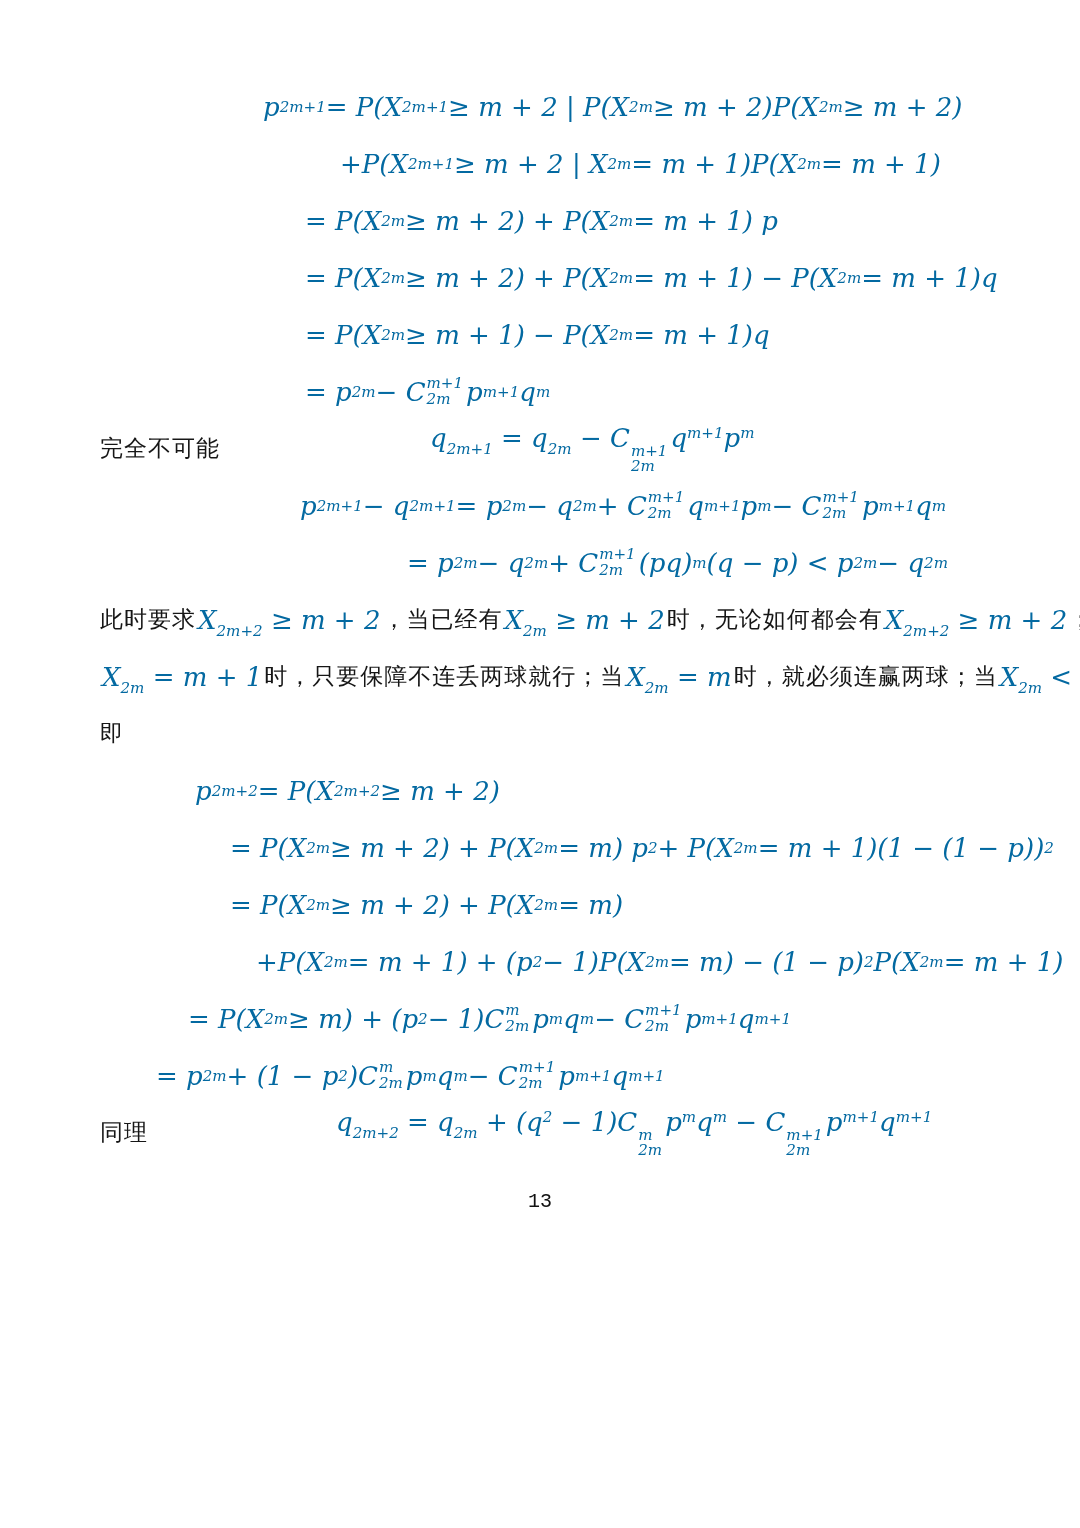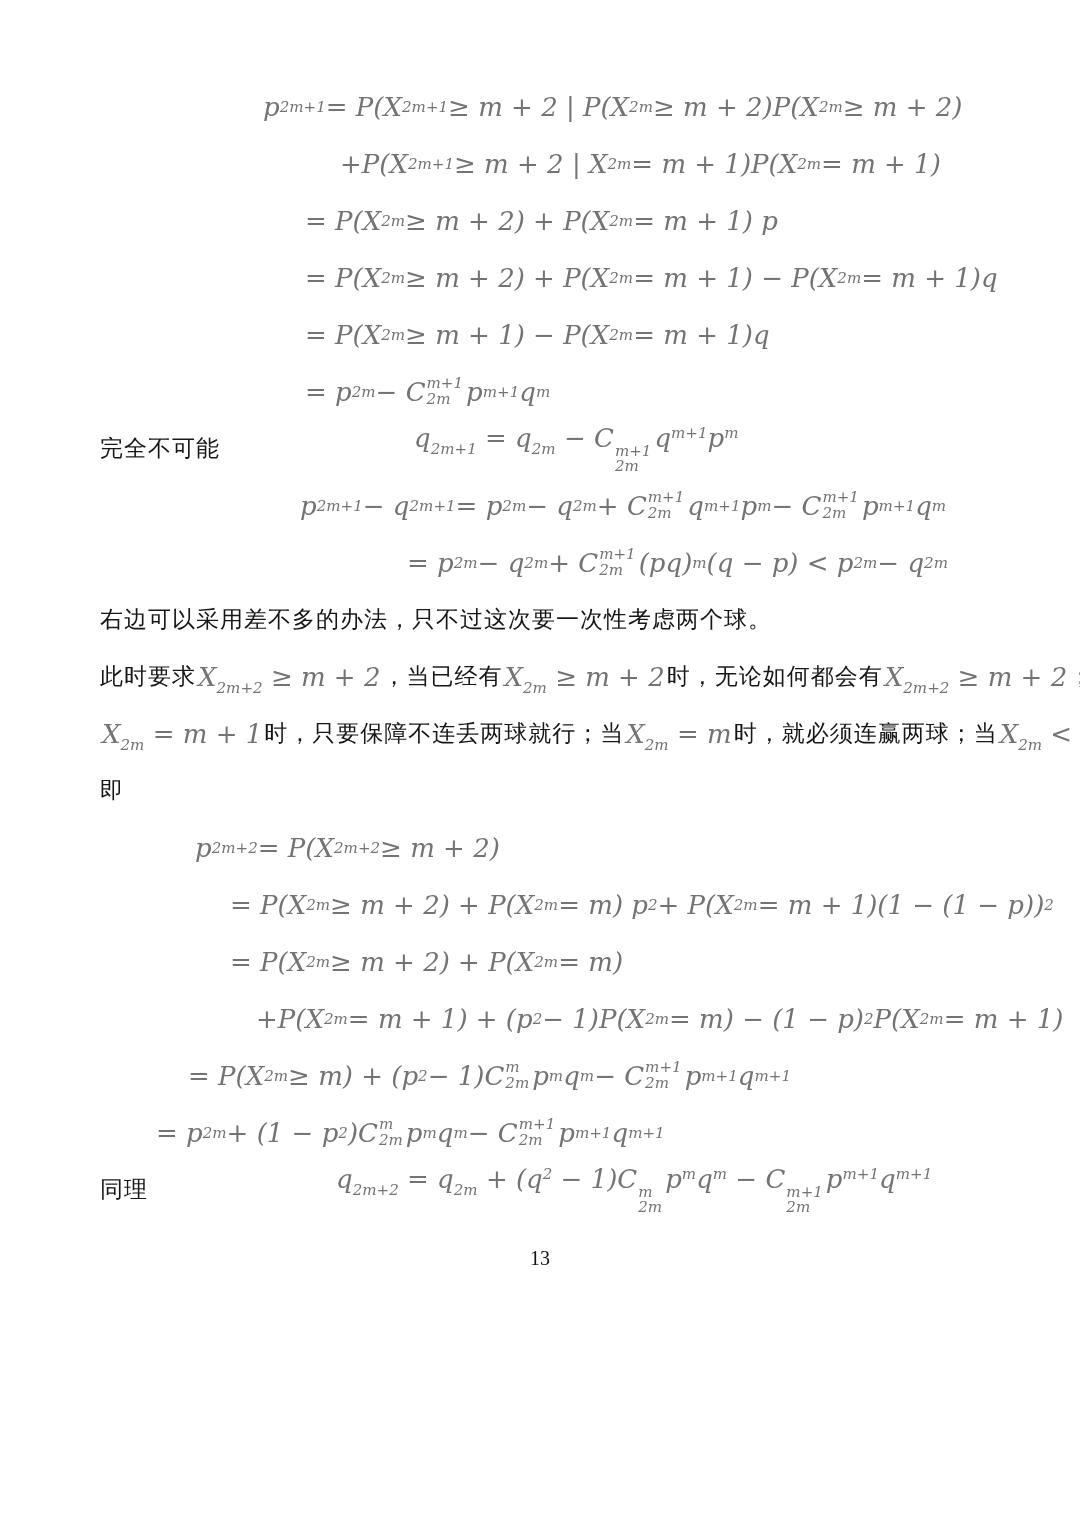--- a/index.html
+++ b/index.html
@@ -23,21 +23,21 @@
   .text{
     font-family:"Liberation Sans","DejaVu Sans",sans-serif;
     font-size:23px;
     letter-spacing:1px;
     color:#161616;
   }
   .eq, .mi{
     font-family:"DejaVu Serif","Liberation Serif",serif;
     font-style:italic;
     font-size:26px;
-    color:#737373;
+    color:#0369a1;
     letter-spacing:0;
   }
   .mi{padding:0 2px;}
   .eq sub, .mi sub{font-size:58%;vertical-align:-0.45em;line-height:0;}
   .eq sup, .mi sup{font-size:58%;vertical-align:0.6em;line-height:0;}
   .ss{
     display:inline-flex;
     flex-direction:column;
     align-items:flex-start;
     vertical-align:-0.55em;
@@ -48,21 +48,21 @@
   .ss .sp,.ss .sb{display:block;}
   .abs{position:absolute;}
   .pagenum-row{
     height:57px;
     margin-top:12px;
     display:flex;
     align-items:center;
     justify-content:center;
   }
   .pagenum{
-    font-family:Liberation Serif, serif;
+    font-family:Liberation Mono, monospace;
     font-size:20px;
     color:#111;
   }
 </style>
 </head>
 <body>
 
 <div class="doc">
 
 
@@ -71,40 +71,39 @@
   <div class="row eq" style="margin-left:205px">= P(X<sub>2m</sub> ≥ m + 2) + P(X<sub>2m</sub> = m + 1) p</div>
   <div class="row eq" style="margin-left:205px">= P(X<sub>2m</sub> ≥ m + 2) + P(X<sub>2m</sub> = m + 1) − P(X<sub>2m</sub> = m + 1)q</div>
   <div class="row eq" style="margin-left:205px">= P(X<sub>2m</sub> ≥ m + 1) − P(X<sub>2m</sub> = m + 1)q</div>
   <div class="row eq" style="margin-left:205px">= p<sub>2m</sub> − C<span class="ss">
         <span class="sp">m+1</span>
         <span class="sb">2m</span>
       </span>p<sup>m+1</sup>q<sup>m</sup></div>
 
   <div class="row">
     <span class="text">完全不可能</span>
-    <span class="eq abs" style="left:314px">q<sub>2m+1</sub> = q<sub>2m</sub> − C<span class="ss">
+    <span class="eq abs" style="left:330px">q<sub>2m+1</sub> = q<sub>2m</sub> − C<span class="ss">
           <span class="sp">m+1</span>
           <span class="sb">2m</span>
         </span>q<sup>m+1</sup>p<sup>m</sup></span>
   </div>
 
 
   <div class="row eq" style="margin-left:200px">p<sub>2m+1</sub> − q<sub>2m+1</sub> = p<sub>2m</sub> − q<sub>2m</sub> + C<span class="ss">
         <span class="sp">m+1</span>
         <span class="sb">2m</span>
       </span>q<sup>m+1</sup>p<sup>m</sup> − C<span class="ss">
         <span class="sp">m+1</span>
         <span class="sb">2m</span>
       </span>p<sup>m+1</sup>q<sup>m</sup></div>
   <div class="row eq" style="margin-left:307px">= p<sub>2m</sub> − q<sub>2m</sub> + C<span class="ss">
         <span class="sp">m+1</span>
         <span class="sb">2m</span>
       </span>(pq)<sup>m</sup>(q − p) &lt; p<sub>2m</sub> − q<sub>2m</sub></div>
 
-  <div class="row text">右边可以采用差不多的办法，只不过这次要一次性考虑两个球。</div>
 
   <div class="row text">此时要求 <i class="mi">X<sub>2m+2</sub> ≥ m + 2</i> ，当已经有 <i class="mi">X<sub>2m</sub> ≥ m + 2</i> 时，无论如何都会有 <i class="mi">X<sub>2m+2</sub> ≥ m + 2</i> ；当</div>
   <div class="row text"><i class="mi">X<sub>2m</sub> = m + 1</i> 时，只要保障不连丢两球就行；当 <i class="mi">X<sub>2m</sub> = m</i> 时，就必须连赢两球；当 <i class="mi">X<sub>2m</sub> &lt; m</i> 则</div>
 
   <div class="row text">即</div>
 
   <div class="row eq" style="margin-left:95px">p<sub>2m+2</sub> = P(X<sub>2m+2</sub> ≥ m + 2)</div>
   <div class="row eq" style="margin-left:130px">= P(X<sub>2m</sub> ≥ m + 2) + P(X<sub>2m</sub> = m) p<sup>2</sup> + P(X<sub>2m</sub> = m + 1)(1 − (1 − p))<sup>2</sup></div>
   <div class="row eq" style="margin-left:130px">= P(X<sub>2m</sub> ≥ m + 2) + P(X<sub>2m</sub> = m)</div>
   <div class="row eq" style="margin-left:156px">+P(X<sub>2m</sub> = m + 1) + (p<sup>2</sup> − 1)P(X<sub>2m</sub> = m) − (1 − p)<sup>2</sup>P(X<sub>2m</sub> = m + 1)</div>

